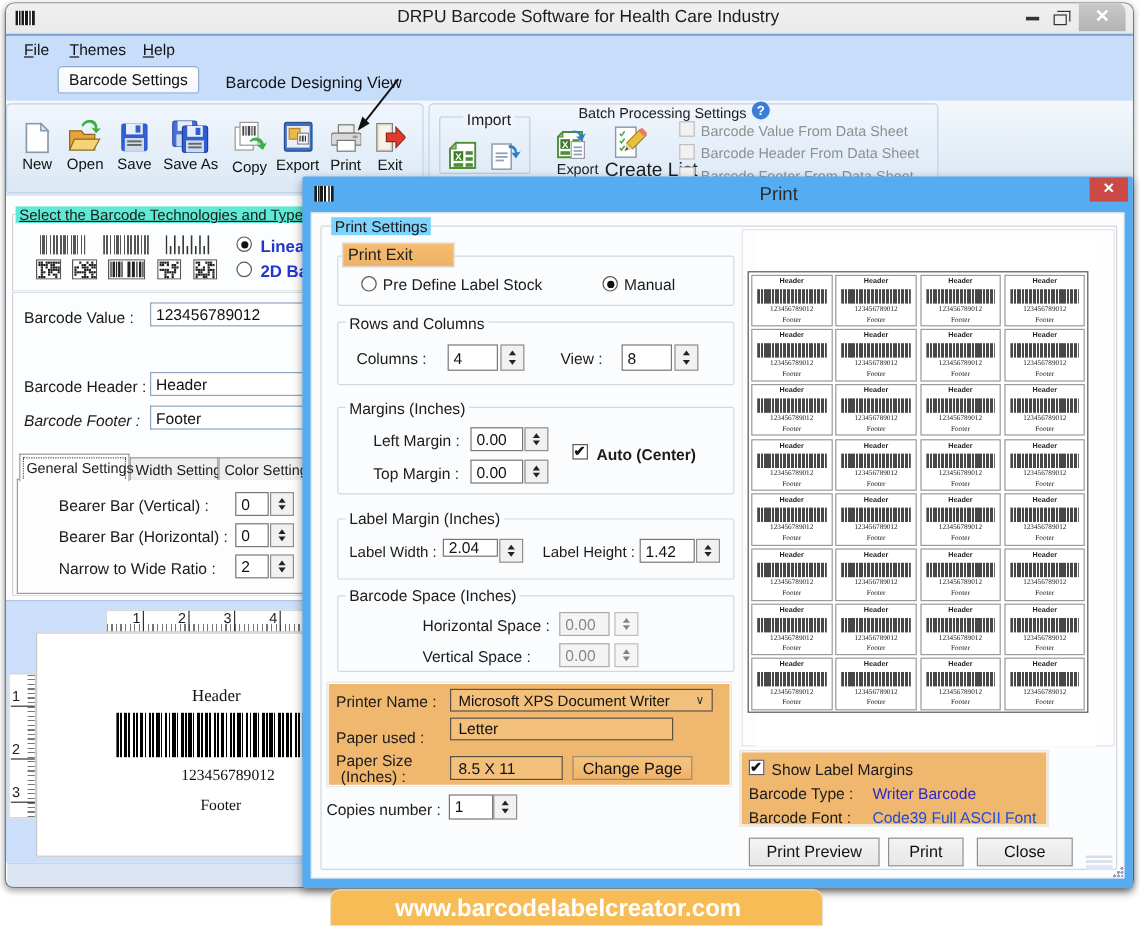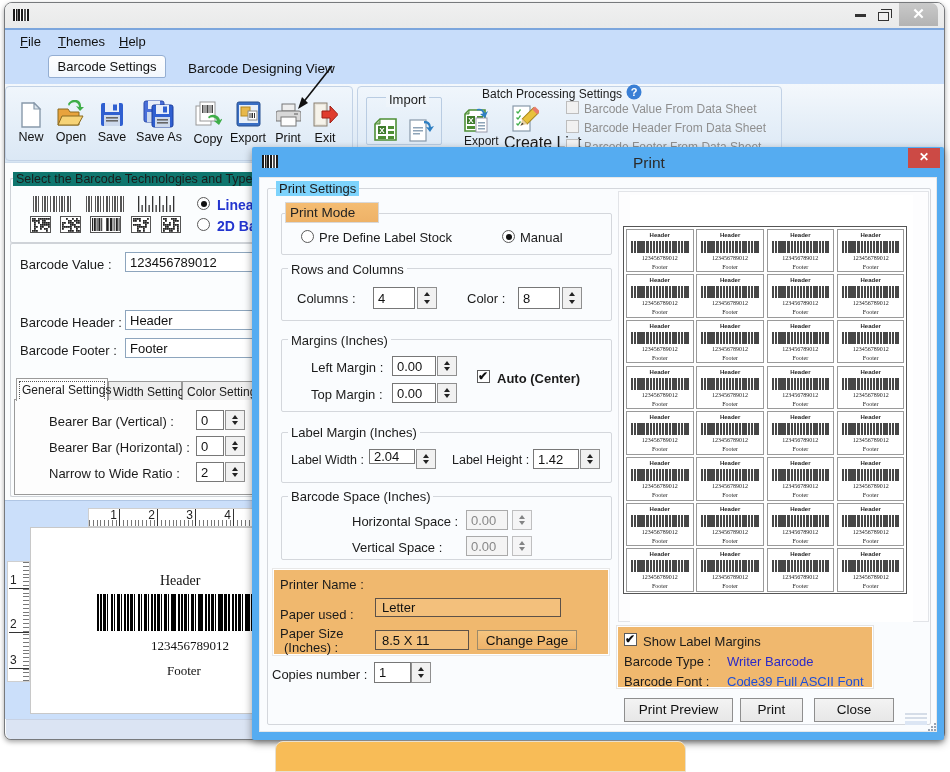--- a/index.html
+++ b/index.html
@@ -46,20 +46,21 @@
 .obox{background:#f0b86e;}
 .oinp{position:absolute;background:#f3c07c;border:1px solid #5c5148;font-size:13px;color:#111;display:flex;align-items:center;padding-left:6px;}
 </style>
 </head>
 <body>
 <div id="page">
 
 <div class="win"></div>
 <div class="titlebar"></div>
 <div class="mini-bc" style="left:13px;top:9px;width:16px;height:12px;"></div>
+<div class="t" style="left:331px;top:6px;font-size:14.5px;color:#1c1c1c;">DRPU Barcode Software for Health Care Industry</div>
 <div class="abs" style="left:855px;top:14px;width:11px;height:3px;background:#333;"></div>
 <div class="abs" style="left:878px;top:12px;width:11px;height:9px;border:1px solid #333;background:#f0f0f0;"></div>
 <div class="abs" style="left:881px;top:9px;width:11px;height:9px;border:1px solid #333;border-left:none;border-bottom:none;"></div>
 <div class="closebtn">✕</div>
 <div class="blueline"></div>
 <div class="menubar"></div>
 <div class="mi" style="left:20px;top:34px;"><u>F</u>ile</div>
 <div class="mi" style="left:58px;top:34px;"><u>T</u>hemes</div>
 <div class="mi" style="left:119px;top:34px;"><u>H</u>elp</div>
 <div class="tab-act">Barcode Settings</div>
@@ -212,21 +213,21 @@
 <div class="t" style="left:504px;top:134px;font-size:16px;">Create List</div>
 <div class="t" style="left:464px;top:134px;font-size:12px;">Export</div>
 <div class="chk dis" style="left:566px;top:101px;"></div>
 <div class="t" style="left:584px;top:102px;color:#8f8f8f;font-size:12px;">Barcode Value From Data Sheet</div>
 <div class="chk dis" style="left:566px;top:120px;"></div>
 <div class="t" style="left:584px;top:121px;color:#8f8f8f;font-size:12px;">Barcode Header From Data Sheet</div>
 <div class="chk dis" style="left:566px;top:139px;"></div>
 <div class="t" style="left:584px;top:140px;color:#8f8f8f;font-size:12px;">Barcode Footer From Data Sheet</div>
 
 <div class="gbox" style="left:10px;top:178px;width:290px;height:65px;border-color:#cfd3d8;border-right:none;"></div>
-<div class="gleg" style="left:13px;top:172px;background:#0f766e;font-size:12.5px;">Select the Barcode Technologies and Type</div>
+<div class="gleg" style="left:13px;top:172px;background:#5eead4;font-size:12.5px;text-decoration:underline;">Select the Barcode Technologies and Type</div>
 <div class="gbox" style="left:10px;top:243px;width:290px;height:254px;border-color:#cfd3d8;border-right:none;"></div>
 
 <div class="abs sbars" style="left:33px;top:196px;width:38px;height:16px;"></div>
 <div class="abs sbars" style="left:86px;top:196px;width:38px;height:16px;"></div>
 <svg class="abs" style="left:138px;top:196px;" width="37" height="16" viewBox="0 0 37 16">
       <rect x="0.0" y="0" width="1.3" height="16" fill="#333"></rect>
       <rect x="3.5" y="9" width="1.3" height="7" fill="#333"></rect>
       <rect x="7.0" y="0" width="1.3" height="16" fill="#333"></rect>
       <rect x="10.5" y="9" width="1.3" height="7" fill="#333"></rect>
       <rect x="14.0" y="0" width="1.3" height="16" fill="#333"></rect>
@@ -401,21 +402,21 @@
     </svg>
 <div class="radio sel" style="left:197px;top:197px;"></div>
 <div class="t" style="left:217px;top:197px;font-weight:bold;color:#2335cf;font-size:14px;">Linear </div>
 <div class="radio" style="left:197px;top:218px;"></div>
 <div class="t" style="left:217px;top:218px;font-weight:bold;color:#2335cf;font-size:14px;">2D Bar</div>
 
 <div class="t" style="left:20px;top:257px;">Barcode Value :</div>
 <div class="inp" style="left:125px;top:252px;width:127px;height:20px;border-right:none;">123456789012</div>
 <div class="t" style="left:20px;top:315px;">Barcode Header :</div>
 <div class="inp" style="left:125px;top:310px;width:127px;height:20px;border-right:none;">Header</div>
-<div class="t" style="left:20px;top:343px;">Barcode Footer :</div>
+<div class="t" style="left:20px;top:343px;font-style:italic;">Barcode Footer :</div>
 <div class="inp" style="left:125px;top:338px;width:127px;height:20px;border-right:none;">Footer</div>
 
 <div class="abs" style="left:14px;top:399px;width:286px;height:96px;background:#fdfdfd;border:1px solid #9a9a9a;border-right:none;"></div>
 <div class="abs" style="left:108px;top:381px;width:74px;height:19px;background:#eee;border:1px solid #9a9a9a;border-bottom:none;"></div>
 <div class="t" style="left:113px;top:385px;font-size:12px;">Width Settings</div>
 <div class="abs" style="left:182px;top:381px;width:78px;height:19px;background:#eee;border:1px solid #9a9a9a;border-bottom:none;"></div>
 <div class="t" style="left:187px;top:385px;font-size:12px;">Color Settings</div>
 <div class="abs" style="left:16px;top:378px;width:92px;height:23px;background:#fdfdfd;border:1px solid #9a9a9a;border-bottom:none;"></div>
 <div class="abs" style="left:19px;top:381px;width:86px;height:18px;border:1px dotted #555;border-bottom:none;"></div>
 <div class="t" style="left:22px;top:383px;font-size:12px;">General Settings</div>
@@ -471,36 +472,36 @@
 <div class="abs" style="left:252px;top:147px;width:692px;height:593px;background:#55acf1;border-radius:2px;box-shadow:0 3px 8px rgba(0,0,0,.4);"></div>
 <div class="mini-bc" style="left:262px;top:155px;width:16px;height:13px;"></div>
 <div class="abs" style="left:633px;top:154px;font-size:15.5px;color:#2b2b2b;">Print</div>
 <div class="abs" style="left:908px;top:148px;width:32px;height:20px;background:#cc4a45;color:#fff;font-size:12px;font-weight:bold;text-align:center;line-height:19px;">✕</div>
 <div class="abs" style="left:259px;top:177px;width:678px;height:555px;background:#fafcfe;border:1px solid #e8e8e8;"></div>
 
 <div class="gbox" style="left:267px;top:188px;width:664px;height:537px;"></div>
 <div class="gleg" style="left:276px;top:181px;background:#7dd3fc;">Print Settings</div>
 
 <div class="gbox" style="left:281px;top:213px;width:331px;height:42px;"></div>
-<div class="abs" style="left:285px;top:202px;width:94px;height:21px;background:linear-gradient(#f4bc72,#eeb267);border:1px solid #d8d8d8;font-size:13.5px;color:#222;padding:2px 0 0 4px;">Print Mode</div>
+<div class="abs" style="left:285px;top:202px;width:94px;height:21px;background:linear-gradient(#f4bc72,#eeb267);border:1px solid #d8d8d8;font-size:13.5px;color:#222;padding:2px 0 0 4px;">Print Exit</div>
 <div class="radio" style="left:301px;top:230px;"></div>
 <div class="t" style="left:319px;top:230px;">Pre Define Label Stock</div>
 <div class="radio sel" style="left:502px;top:230px;"></div>
 <div class="t" style="left:520px;top:230px;">Manual</div>
 
 <div class="gbox" style="left:281px;top:268px;width:331px;height:53px;"></div>
 <div class="gleg" style="left:288px;top:262px;background:#fafcfe;">Rows and Columns</div>
 <div class="t" style="left:297px;top:291px;">Columns :</div>
 <div class="inp" style="left:373px;top:287px;width:42px;height:22px;border-color:#777;">4</div>
 <div class="spin" style="left:417px;top:287px;height:22px;">
       <i class="up"></i>
       <i class="mid"></i>
       <i class="dn"></i>
     </div>
-<div class="t" style="left:467px;top:291px;">Color :</div>
+<div class="t" style="left:467px;top:291px;">View :</div>
 <div class="inp" style="left:518px;top:287px;width:42px;height:22px;border-color:#777;">8</div>
 <div class="spin" style="left:562px;top:287px;height:22px;">
       <i class="up"></i>
       <i class="mid"></i>
       <i class="dn"></i>
     </div>
 
 <div class="gbox" style="left:281px;top:339px;width:331px;height:73px;"></div>
 <div class="gleg" style="left:288px;top:333px;background:#fafcfe;">Margins (Inches)</div>
 <div class="t" style="left:311px;top:360px;">Left Margin :</div>
@@ -549,20 +550,21 @@
 <div class="t" style="left:352px;top:540px;">Vertical Space :</div>
 <div class="inp" style="left:466px;top:536px;width:42px;height:20px;border-color:#aaa;color:#888;background:#f4f4f4;">0.00</div>
 <div class="spin" style="left:512px;top:536px;height:20px;opacity:.55;">
       <i class="up"></i>
       <i class="mid"></i>
       <i class="dn"></i>
     </div>
 
 <div class="abs obox" style="left:273px;top:569px;width:336px;height:86px;border:1px solid #fff;outline:1px solid #e8e8e8;"></div>
 <div class="t" style="left:280px;top:577px;">Printer Name :</div>
+<div class="oinp" style="left:375px;top:574px;width:219px;height:19px;font-size:12.5px;">Microsoft XPS Document Writer<span style="position:absolute;right:6px;top:3px;font-size:10px;color:#333;">∨</span></div>
 <div class="t" style="left:280px;top:607px;">Paper used :</div>
 <div class="oinp" style="left:375px;top:598px;width:186px;height:19px;">Letter</div>
 <div class="t" style="left:280px;top:626px;">Paper Size</div>
 <div class="t" style="left:284px;top:640px;">(Inches) :</div>
 <div class="oinp" style="left:375px;top:630px;width:94px;height:20px;">8.5 X 11</div>
 <div class="abs" style="left:477px;top:630px;width:100px;height:20px;background:linear-gradient(#f6c57f,#eeb269);border:1px solid #9c8a6a;font-size:13.5px;color:#111;text-align:center;line-height:19px;">Change Page</div>
 
 <div class="t" style="left:272px;top:667px;">Copies number :</div>
 <div class="inp" style="left:374px;top:662px;width:37px;height:21px;border-color:#777;">1</div>
 <div class="spin" style="left:411px;top:662px;height:21px;">
@@ -777,13 +779,14 @@
 
 <div class="btn" style="left:624px;top:698px;width:109px;height:24px;line-height:22px;">Print Preview</div>
 <div class="btn" style="left:740px;top:698px;width:63px;height:24px;line-height:22px;">Print</div>
 <div class="btn" style="left:814px;top:698px;width:80px;height:24px;line-height:22px;">Close</div>
 <div class="abs" style="left:905px;top:713px;width:22px;height:2px;background:#d5dde8;"></div>
 <div class="abs" style="left:905px;top:717px;width:22px;height:2px;background:#d5dde8;"></div>
 <div class="abs" style="left:905px;top:721px;width:22px;height:4px;background:#dce6f4;"></div>
 <div class="abs" style="left:927px;top:722px;width:9px;height:9px;background:radial-gradient(circle 1.3px at 2px 8px,#9aa4b2 99%,transparent),radial-gradient(circle 1.3px at 5px 5px,#9aa4b2 99%,transparent),radial-gradient(circle 1.3px at 8px 2px,#9aa4b2 99%,transparent),radial-gradient(circle 1.3px at 5px 8px,#9aa4b2 99%,transparent),radial-gradient(circle 1.3px at 8px 5px,#9aa4b2 99%,transparent),radial-gradient(circle 1.3px at 8px 8px,#9aa4b2 99%,transparent);"></div>
 
 <div class="abs" style="left:275px;top:741px;width:411px;height:31px;background:#f8bc57;border:1px solid #e8e0d0;border-radius:8px 8px 0 0;"></div>
+<div class="abs" style="left:268px;top:741px;width:411px;text-align:center;font-size:20px;font-weight:bold;color:#fff;padding-top:5px;">www.barcodelabelcreator.com</div>
 </div>
 
 </body></html>

